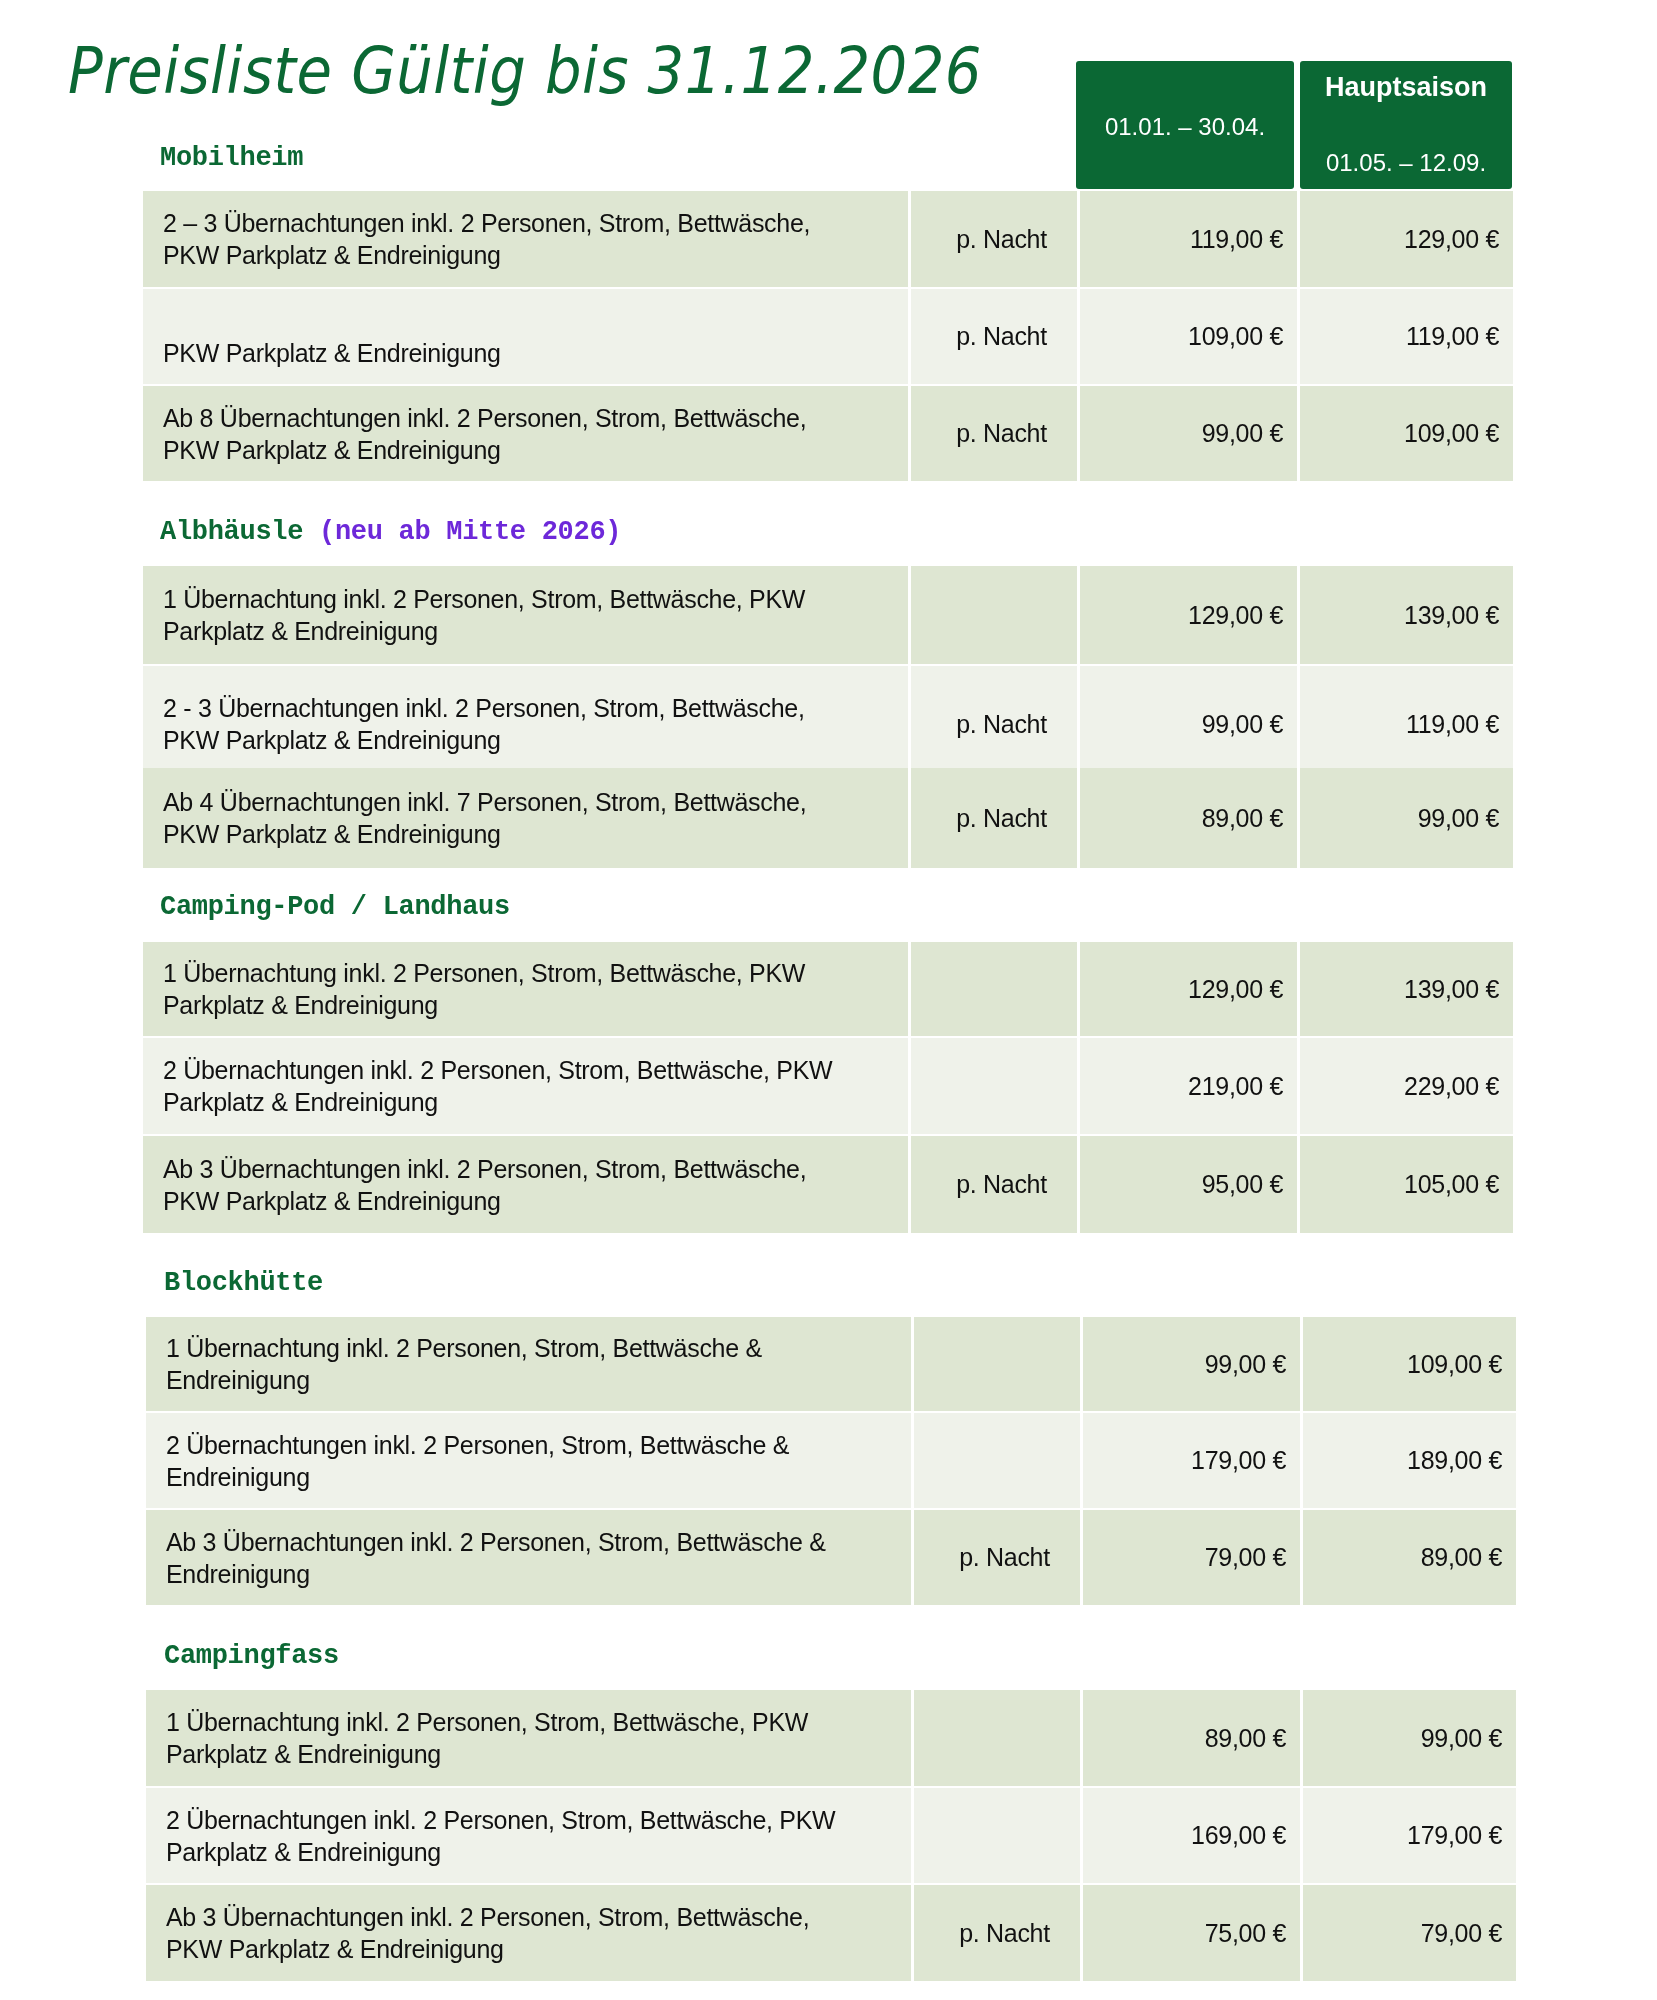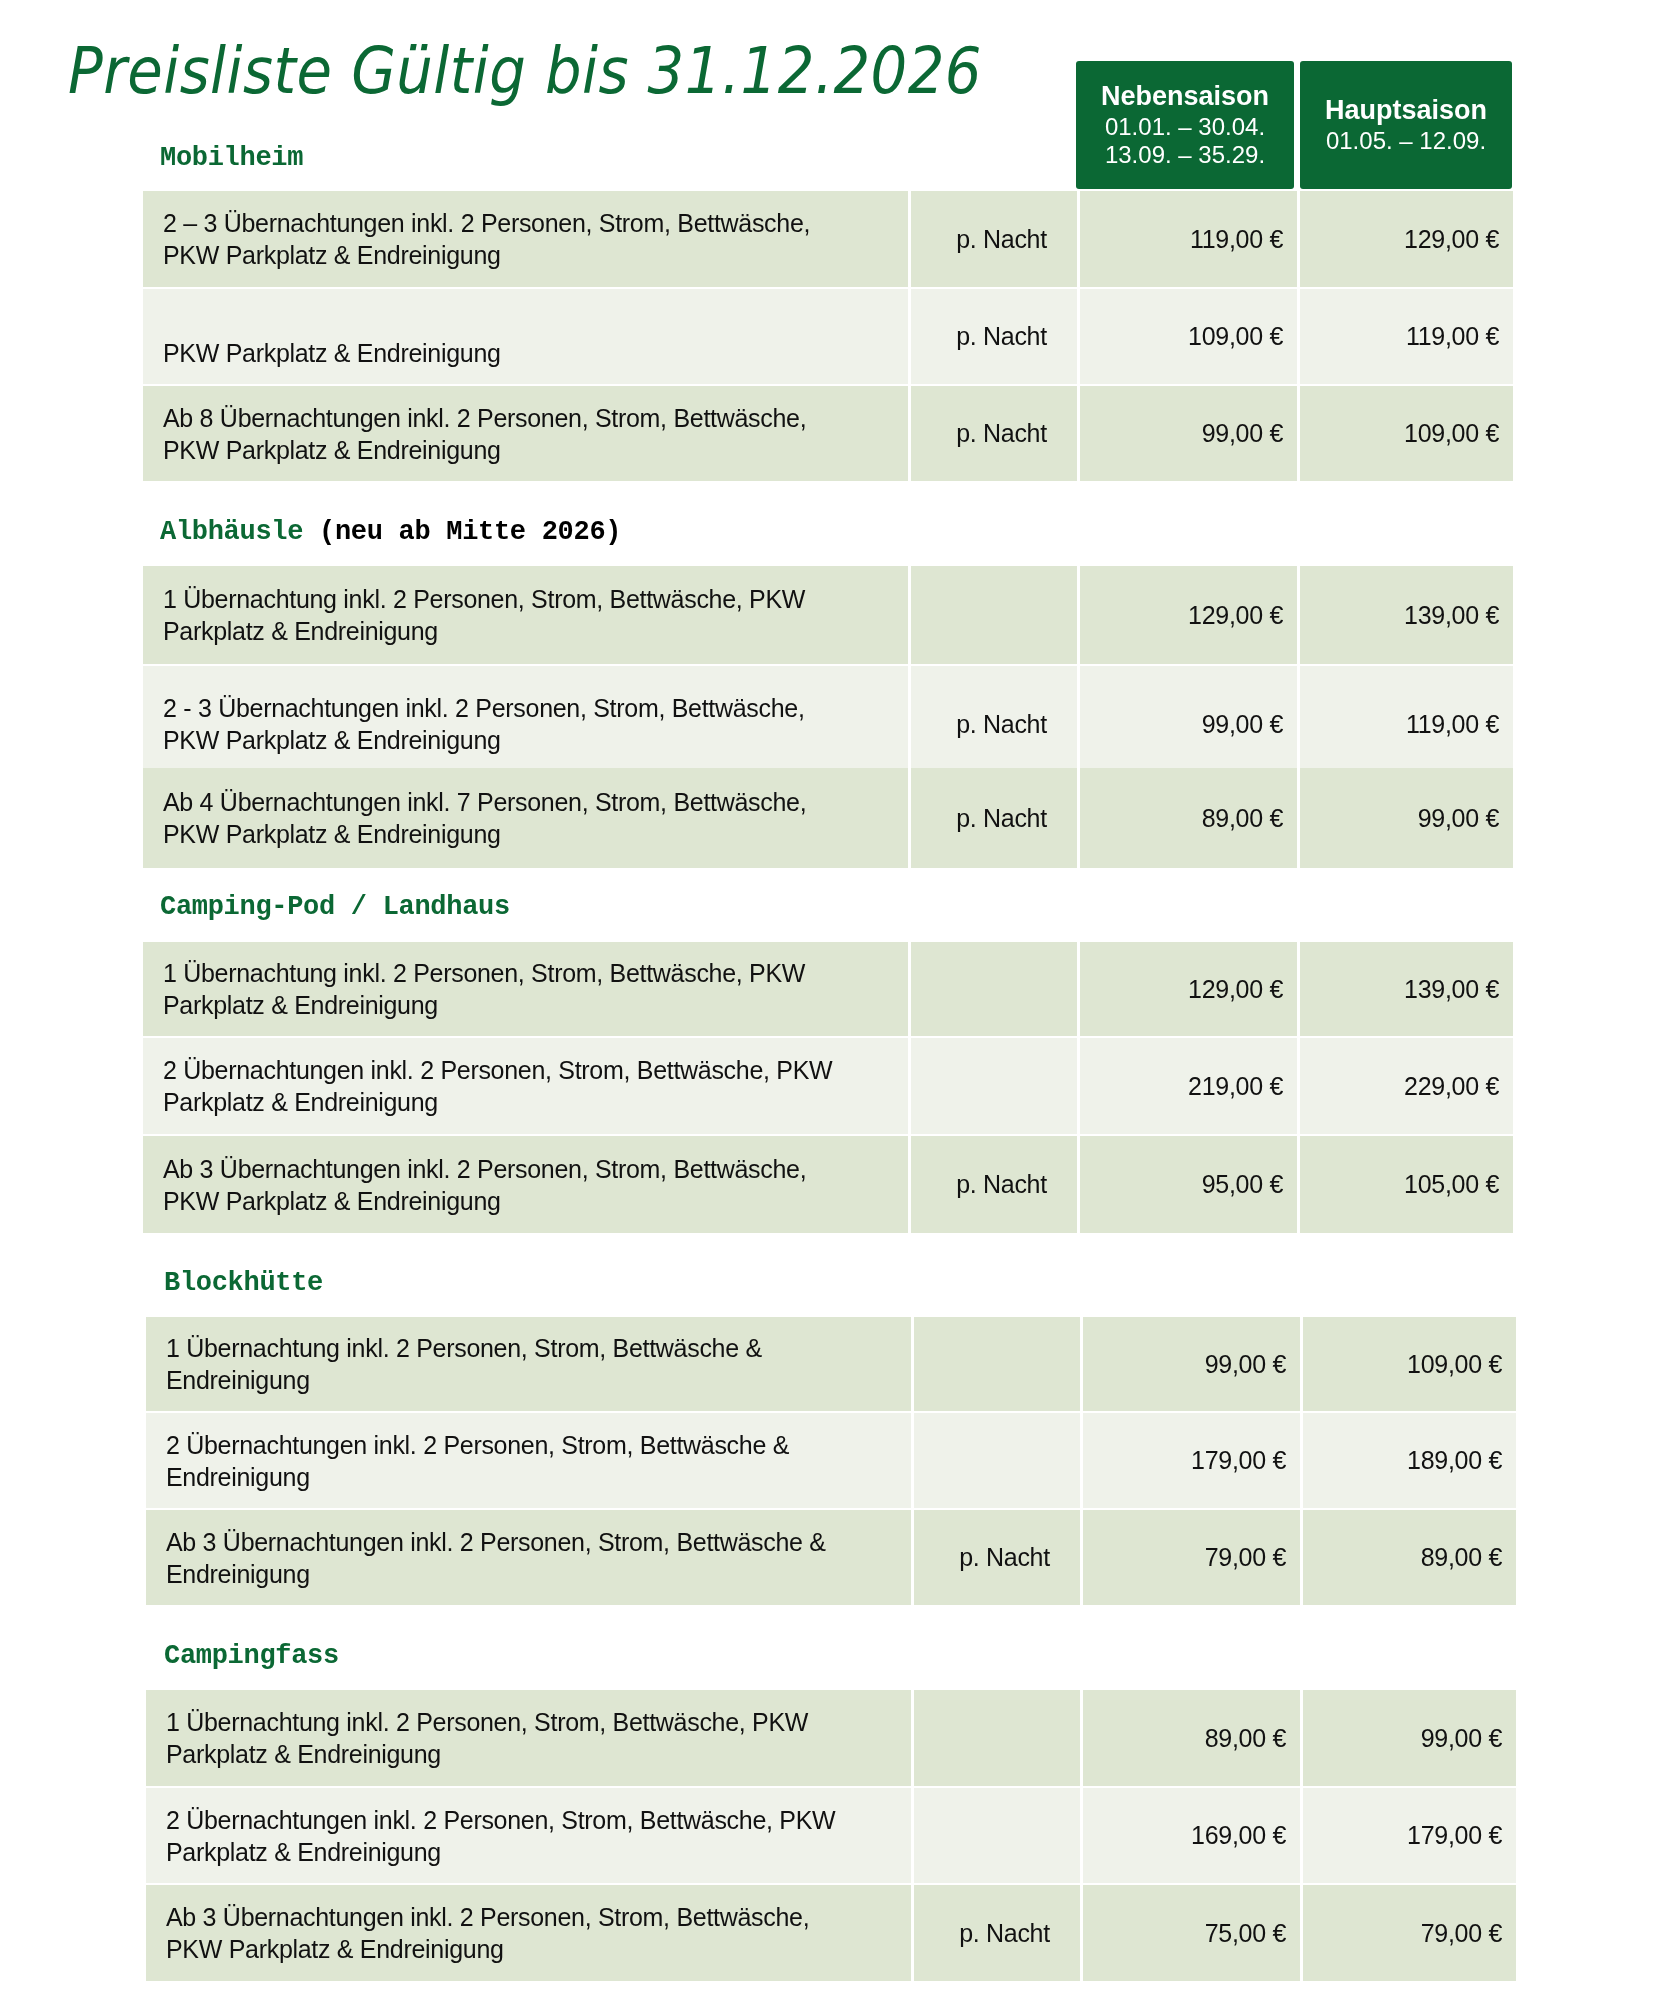--- a/index.html
+++ b/index.html
@@ -3,28 +3,28 @@
 <meta charset="utf-8">
 <style>
   html, body { margin: 0; padding: 0; background: #ffffff; }
   body { width: 1657px; height: 2000px; position: relative; overflow: hidden;
          font-family: "Liberation Sans", sans-serif; color: #111; }
   .title { position: absolute; left: 68px; top: 34px; font-size: 64px; font-style: italic;
            color: #0b6834; letter-spacing: 0.5px; font-family: "DejaVu Sans", sans-serif;
            font-weight: normal; transform: scaleX(0.9); transform-origin: left top; }
   .hdr { position: absolute; top: 61px; height: 128px; background: #0b6834; color: #fff;
          border-radius: 3px; display: flex; flex-direction: column; justify-content: center;
-         align-items: center; text-align: center; line-height: 1.18; }
+         align-items: center; text-align: center; line-height: 1.18; gap: 45px; }
   .hdr .h-name { font-weight: bold; font-size: 27px; }
   .hdr .h-range { font-size: 24px; }
   .hdr.neben { left: 1076px; width: 218px; }
   .hdr.haupt { left: 1300px; width: 212px; }
   .section-title { position: absolute; left: 160px; font-weight: bold; font-size: 27px;
                    color: #0b6834; letter-spacing: -0.3px; font-family: Liberation Mono, monospace; }
-  .section-title .note { color: #000000; }
+  .section-title .note { color: #6d28d9; }
   .row { position: absolute; left: 143px; width: 1370px; display: flex; }
   .row > div { box-sizing: border-box; display: flex; align-items: center; font-size: 25px;
                letter-spacing: -0.3px; border-right: 3px solid #ffffff; }
   .row > div:last-child { border-right: none; }
   .row.a > div { background: #dee6d2; }
   .row.b > div { background: #eff2ea; }
   .c-desc { width: 768px; padding-left: 20px; line-height: 1.28; }
   .c-unit { width: 169px; justify-content: center; padding-left: 15px; }
   .c-neben { width: 220px; justify-content: flex-end; padding-right: 14px; }
   .c-haupt { width: 213px; justify-content: flex-end; padding-right: 14px; }

